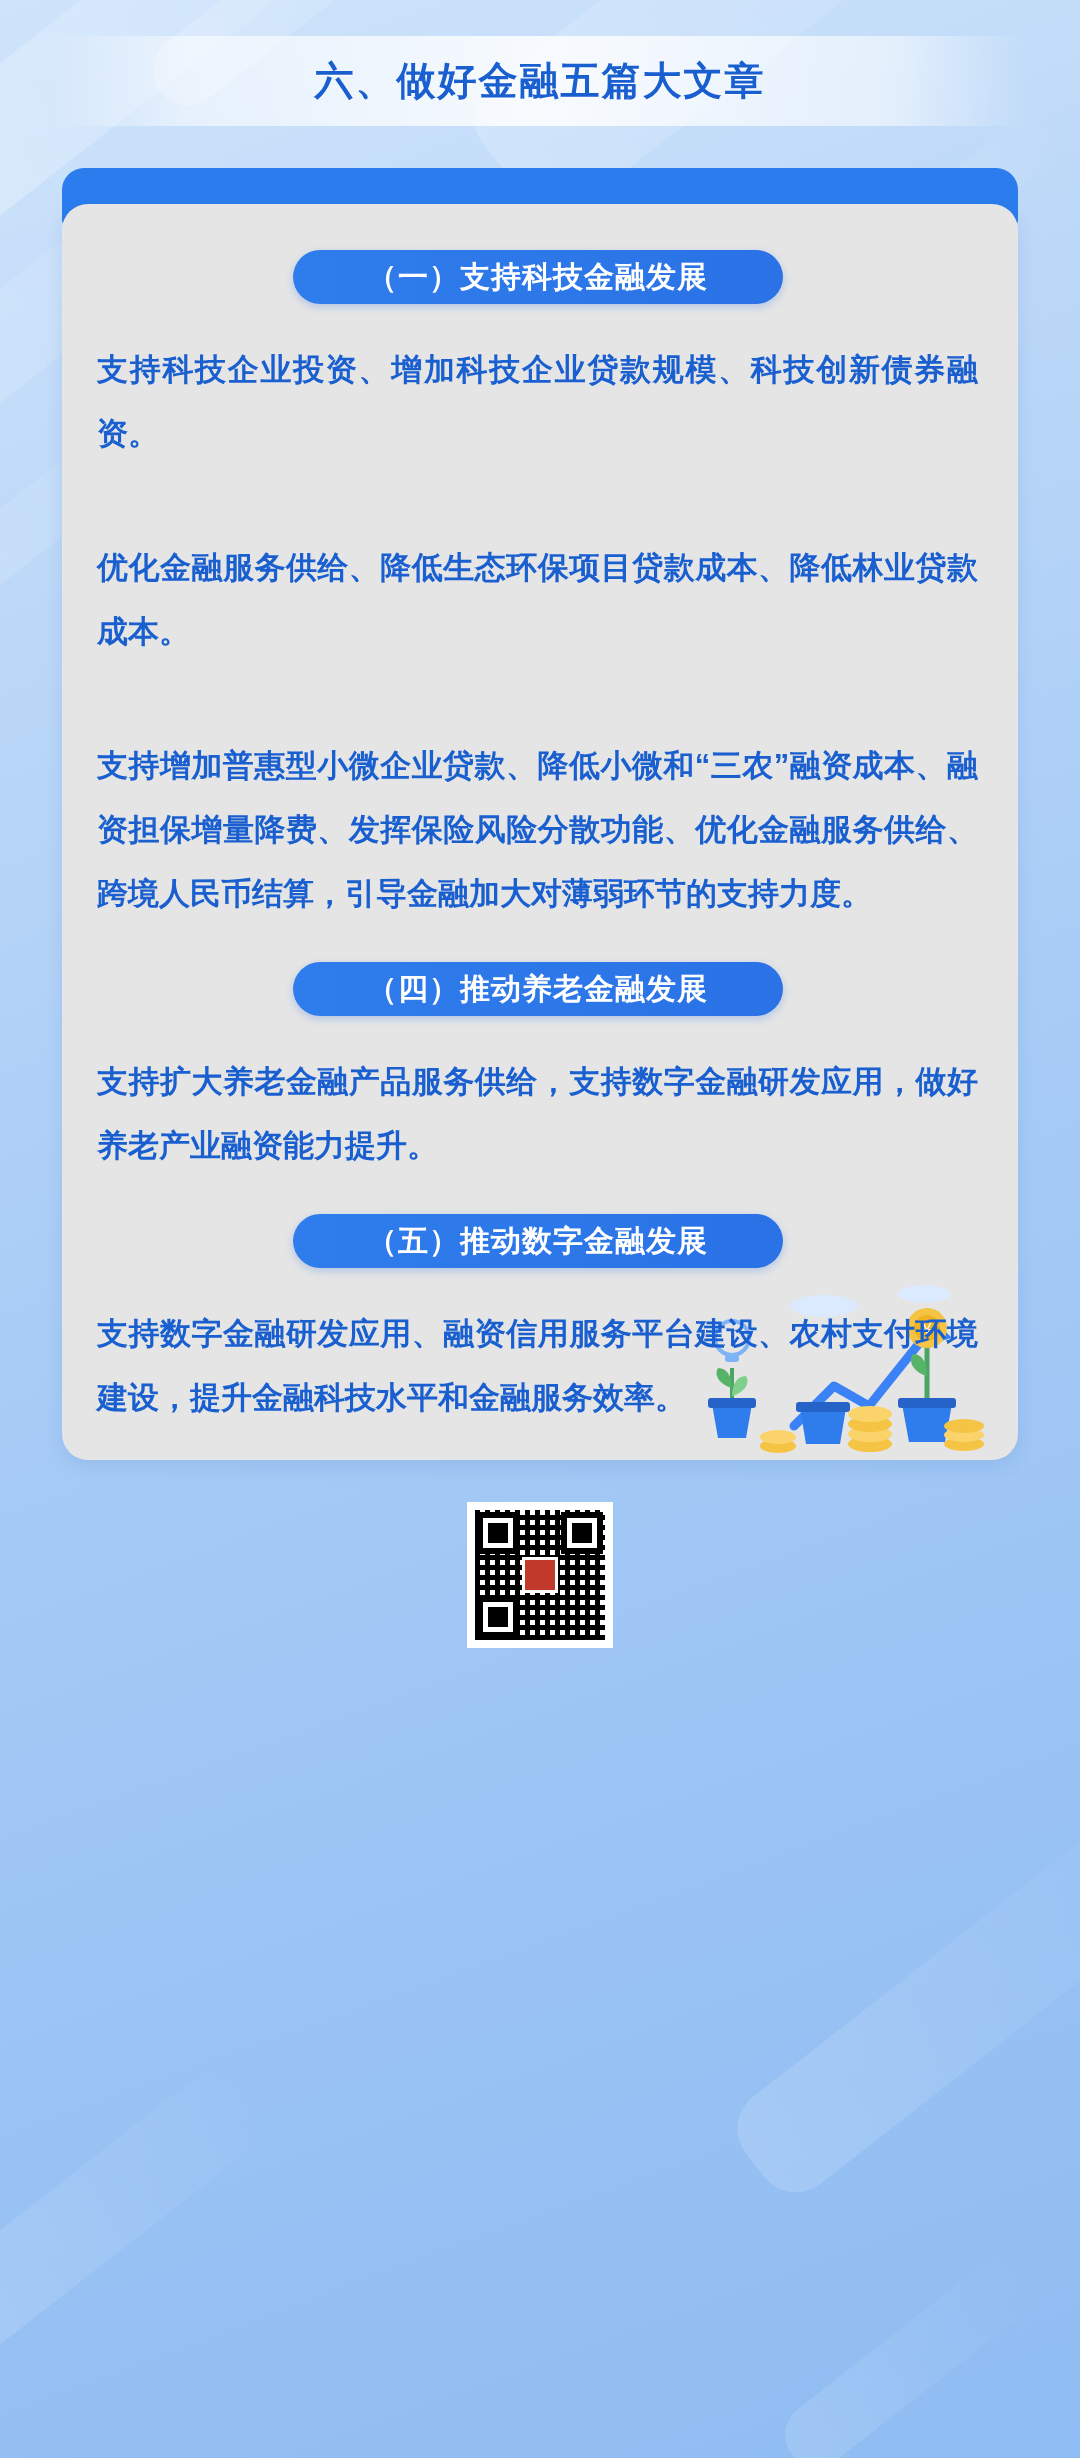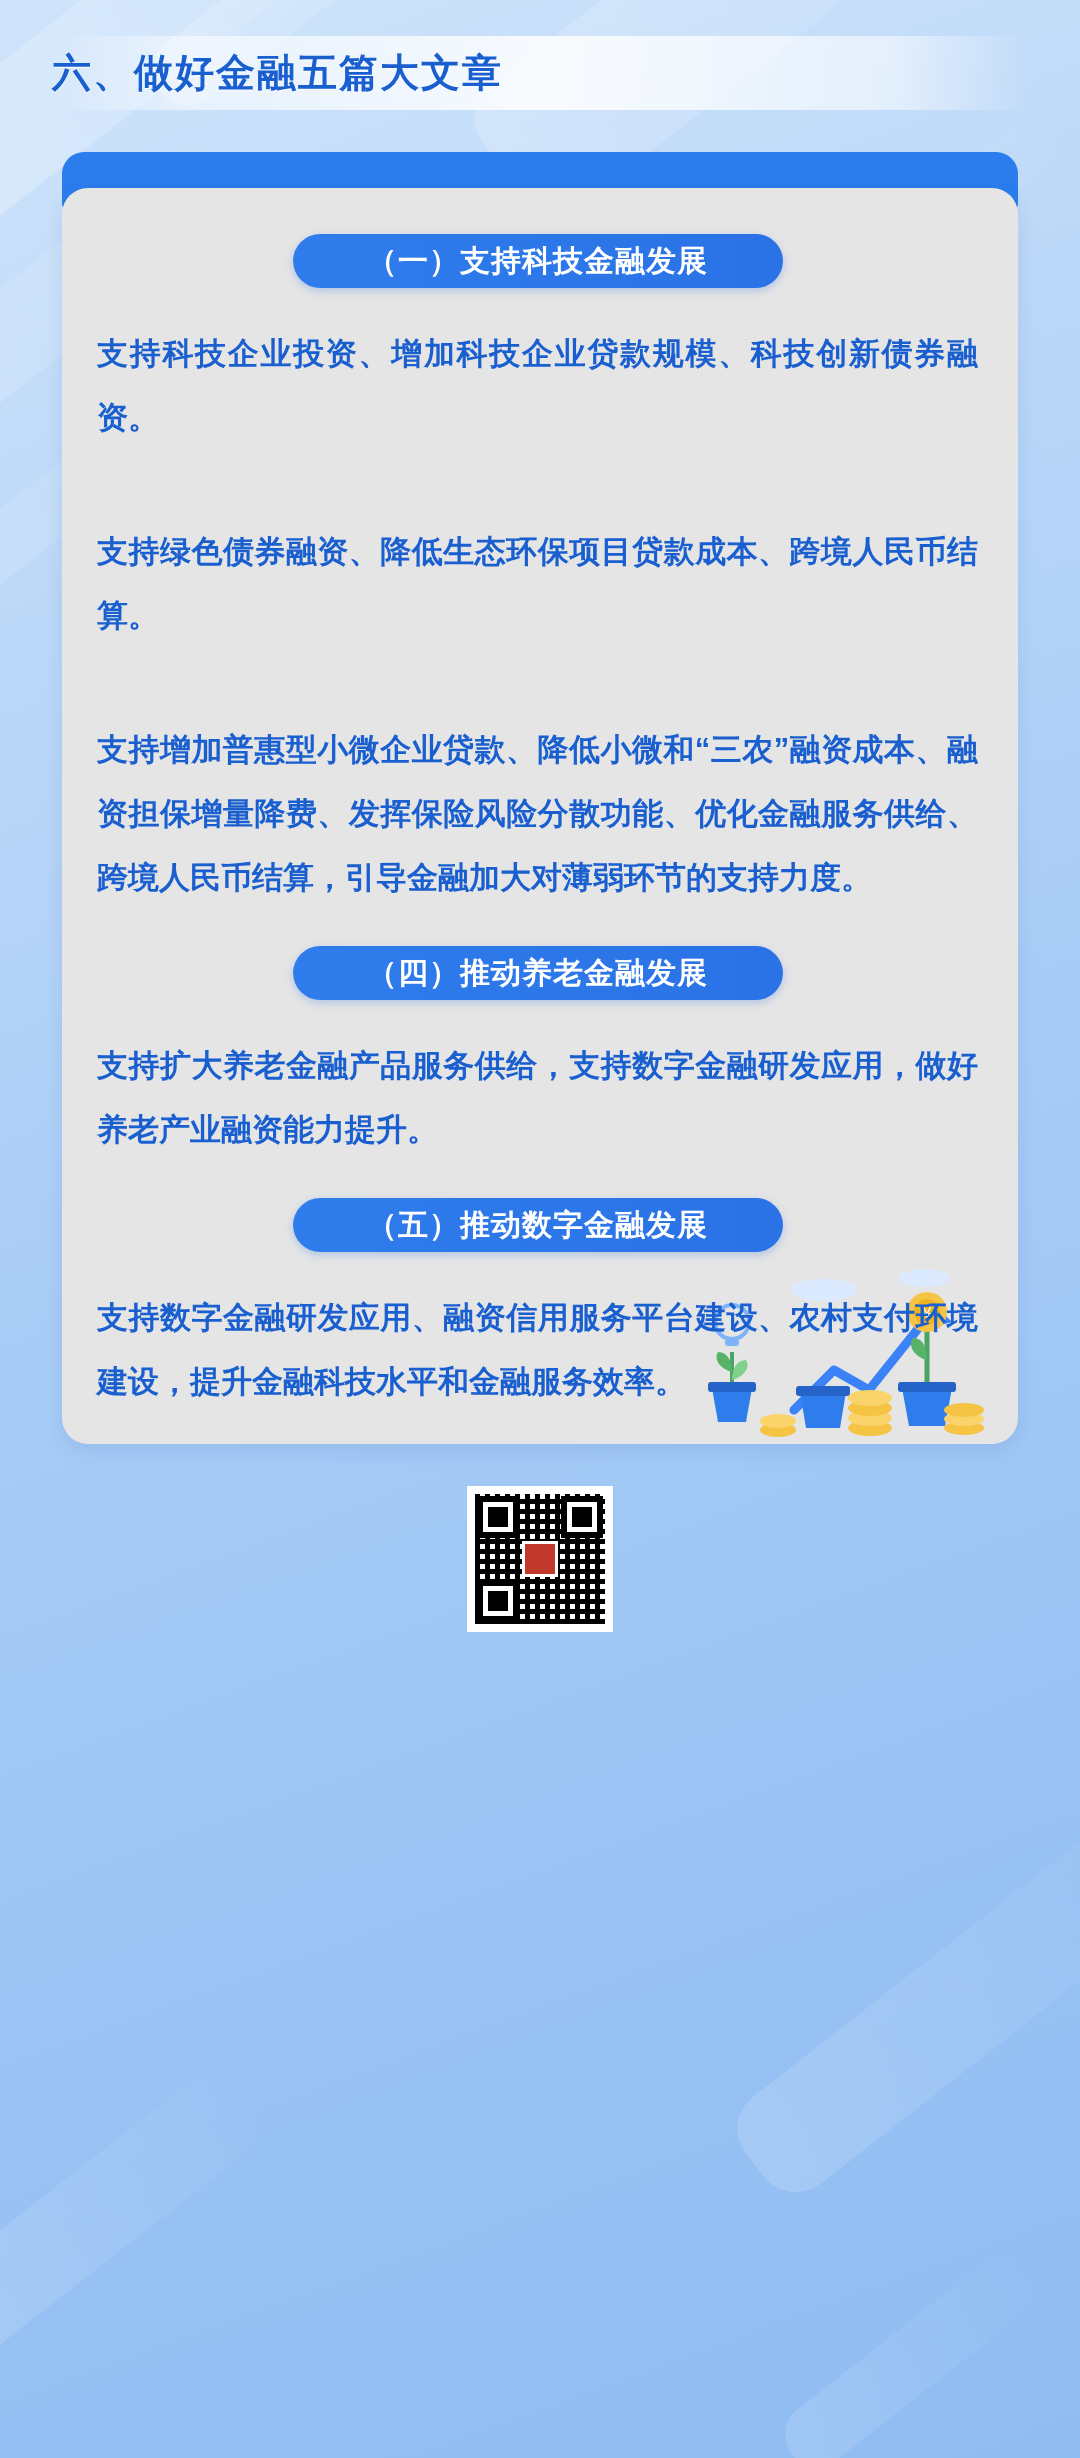--- a/index.html
+++ b/index.html
@@ -41,25 +41,26 @@
 
   .page {
     position: relative;
     z-index: 2;
     width: 1080px;
   }
 
   
   .header {
     margin: 36px 52px 0 52px;
-    height: 74px;
+    height: 90px;
     border-radius: 10px;
     background: linear-gradient(90deg, rgba(255,255,255,0.0) 0%, rgba(255,255,255,0.55) 14%, rgba(255,255,255,0.85) 50%, rgba(255,255,255,0.55) 86%, rgba(255,255,255,0.0) 100%);
     display: flex;
     align-items: center;
+    justify-content: center;
   }
   .header-title {
     font-size: 39px;
     font-weight: bold;
     color: #1a5fd0;
     letter-spacing: 2px;
     text-shadow: 0 1px 0 #ffffff;
   }
 
   
@@ -199,21 +200,21 @@
       <div class="section">
         <div class="pill w1">（一）支持科技金融发展</div>
         <div class="gap-a"></div>
         <div class="body-text">支持科技企业投资、增加科技企业贷款规模、科技创新债券融资。</div>
       </div>
 
       <div class="gap-b"></div>
 
       <div class="section">
         <div class="gap-a"></div>
-        <div class="body-text">支持绿色债券融资、降低生态环保项目贷款成本、跨境人民币结算。</div>
+        <div class="body-text">优化金融服务供给、降低生态环保项目贷款成本、降低林业贷款成本。</div>
       </div>
 
       <div class="gap-b"></div>
 
       <div class="section">
         <div class="gap-a"></div>
         <div class="body-text">支持增加普惠型小微企业贷款、降低小微和“三农”融资成本、融资担保增量降费、发挥保险风险分散功能、优化金融服务供给、跨境人民币结算，引导金融加大对薄弱环节的支持力度。</div>
       </div>
 
       <div class="gap-b"></div>

